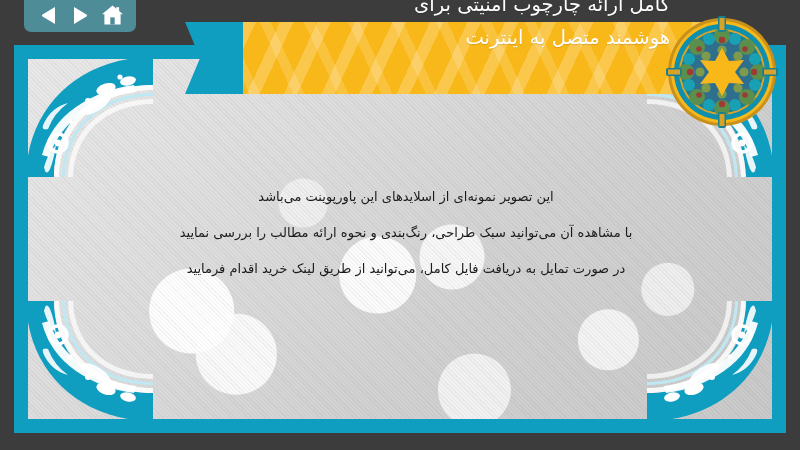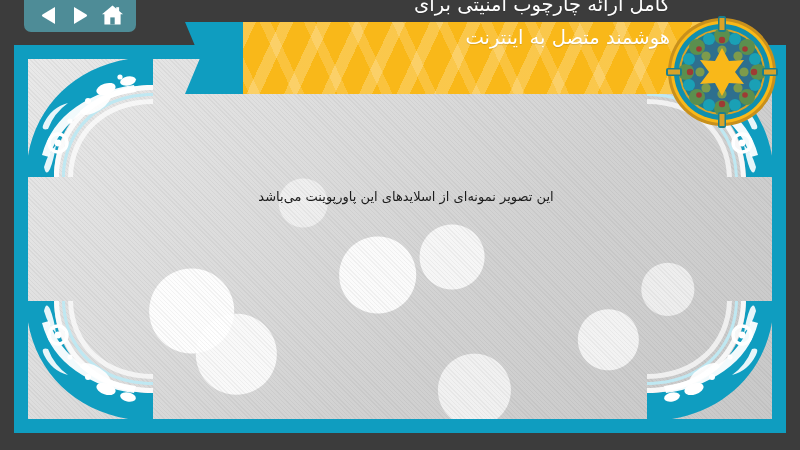--- a/index.html
+++ b/index.html
@@ -233,20 +233,22 @@
           <ellipse cx="78" cy="30" rx="10" ry="5.5" transform="rotate(-18 78 30)"></ellipse>
           <ellipse cx="100" cy="22" rx="8" ry="4.5" transform="rotate(-12 100 22)"></ellipse>
           <path d="M16 108 q4-14 12-22 q-2 14-6 24 q-4 8-6-2 z" opacity=".9"></path>
           <circle cx="60" cy="42" r="3"></circle>
           <circle cx="42" cy="62" r="2.6"></circle>
         </g>
       </svg>
 
       <div id="body-copy">
         <p>این تصویر نمونه‌ای از اسلایدهای این پاورپوینت می‌باشد</p>
+        <p>با مشاهده آن می‌توانید سبک طراحی، رنگ‌بندی و نحوه ارائه مطالب را بررسی نمایید</p>
+        <p>در صورت تمایل به دریافت فایل کامل، می‌توانید از طریق لینک خرید اقدام فرمایید</p>
       </div>
     </div>
   </div>
 
   <div id="header-tail"></div>
   <div id="header-band">
     <div id="header-pattern"></div>
   </div>
 
   <div id="header-title">

